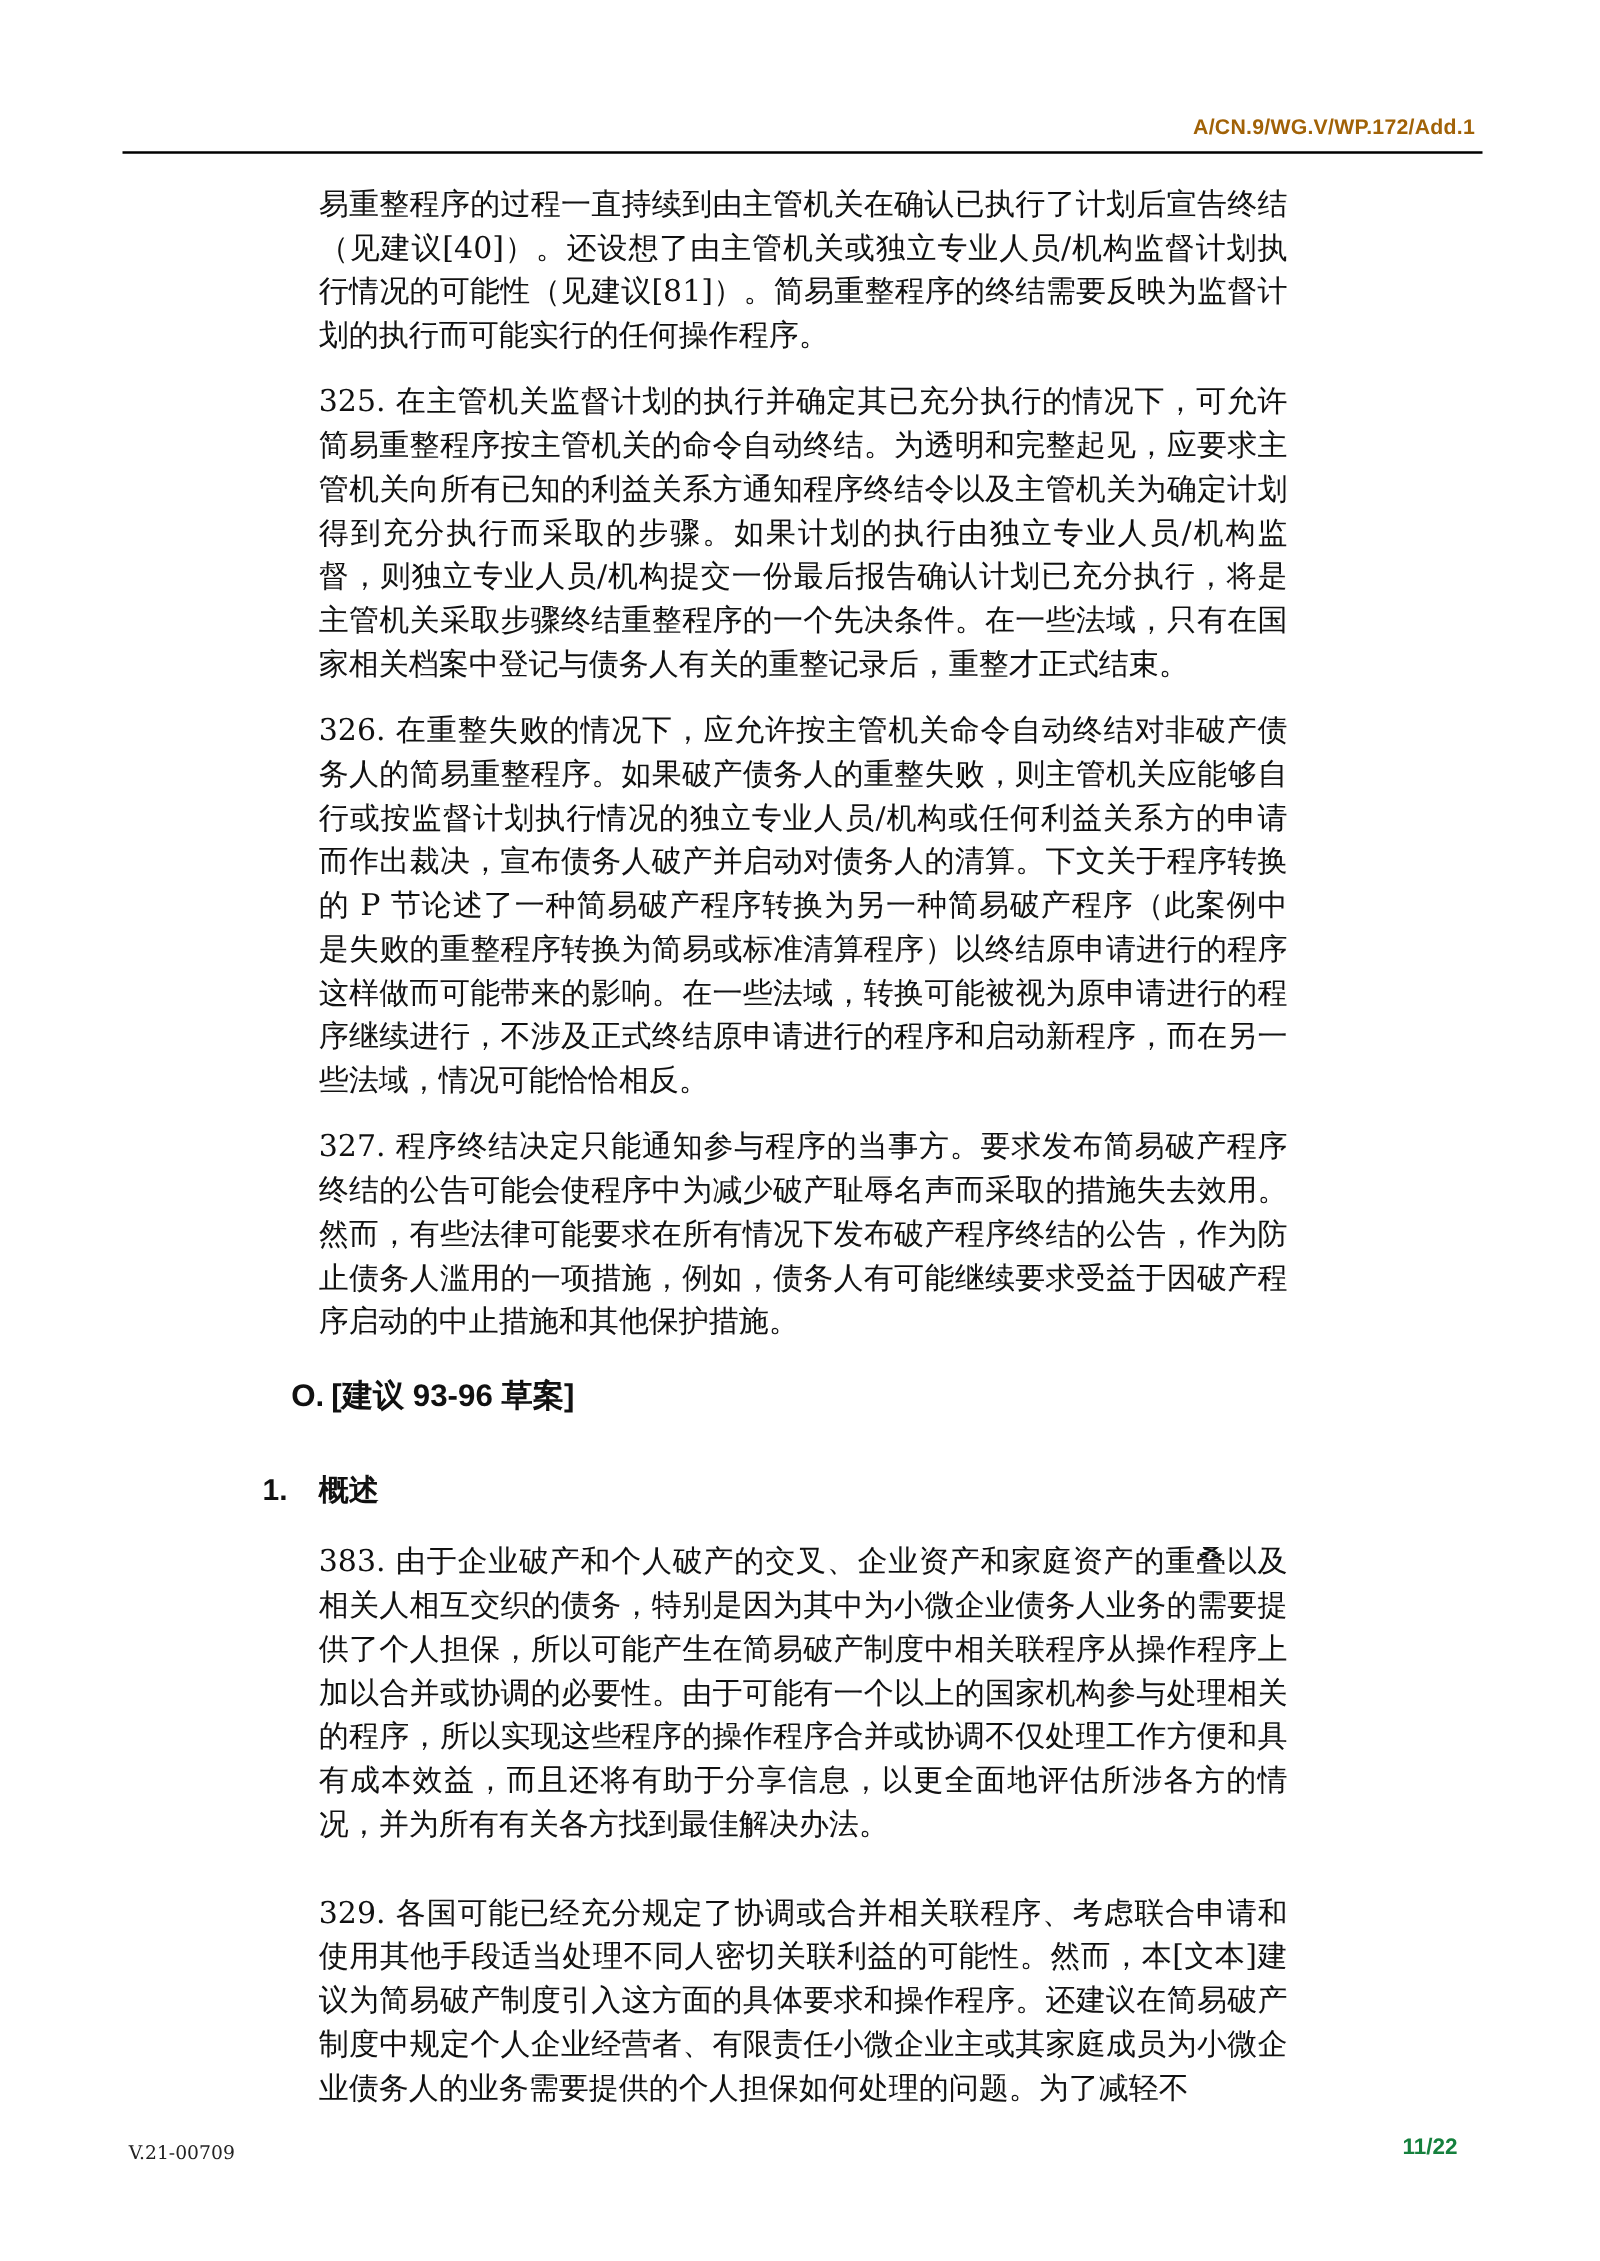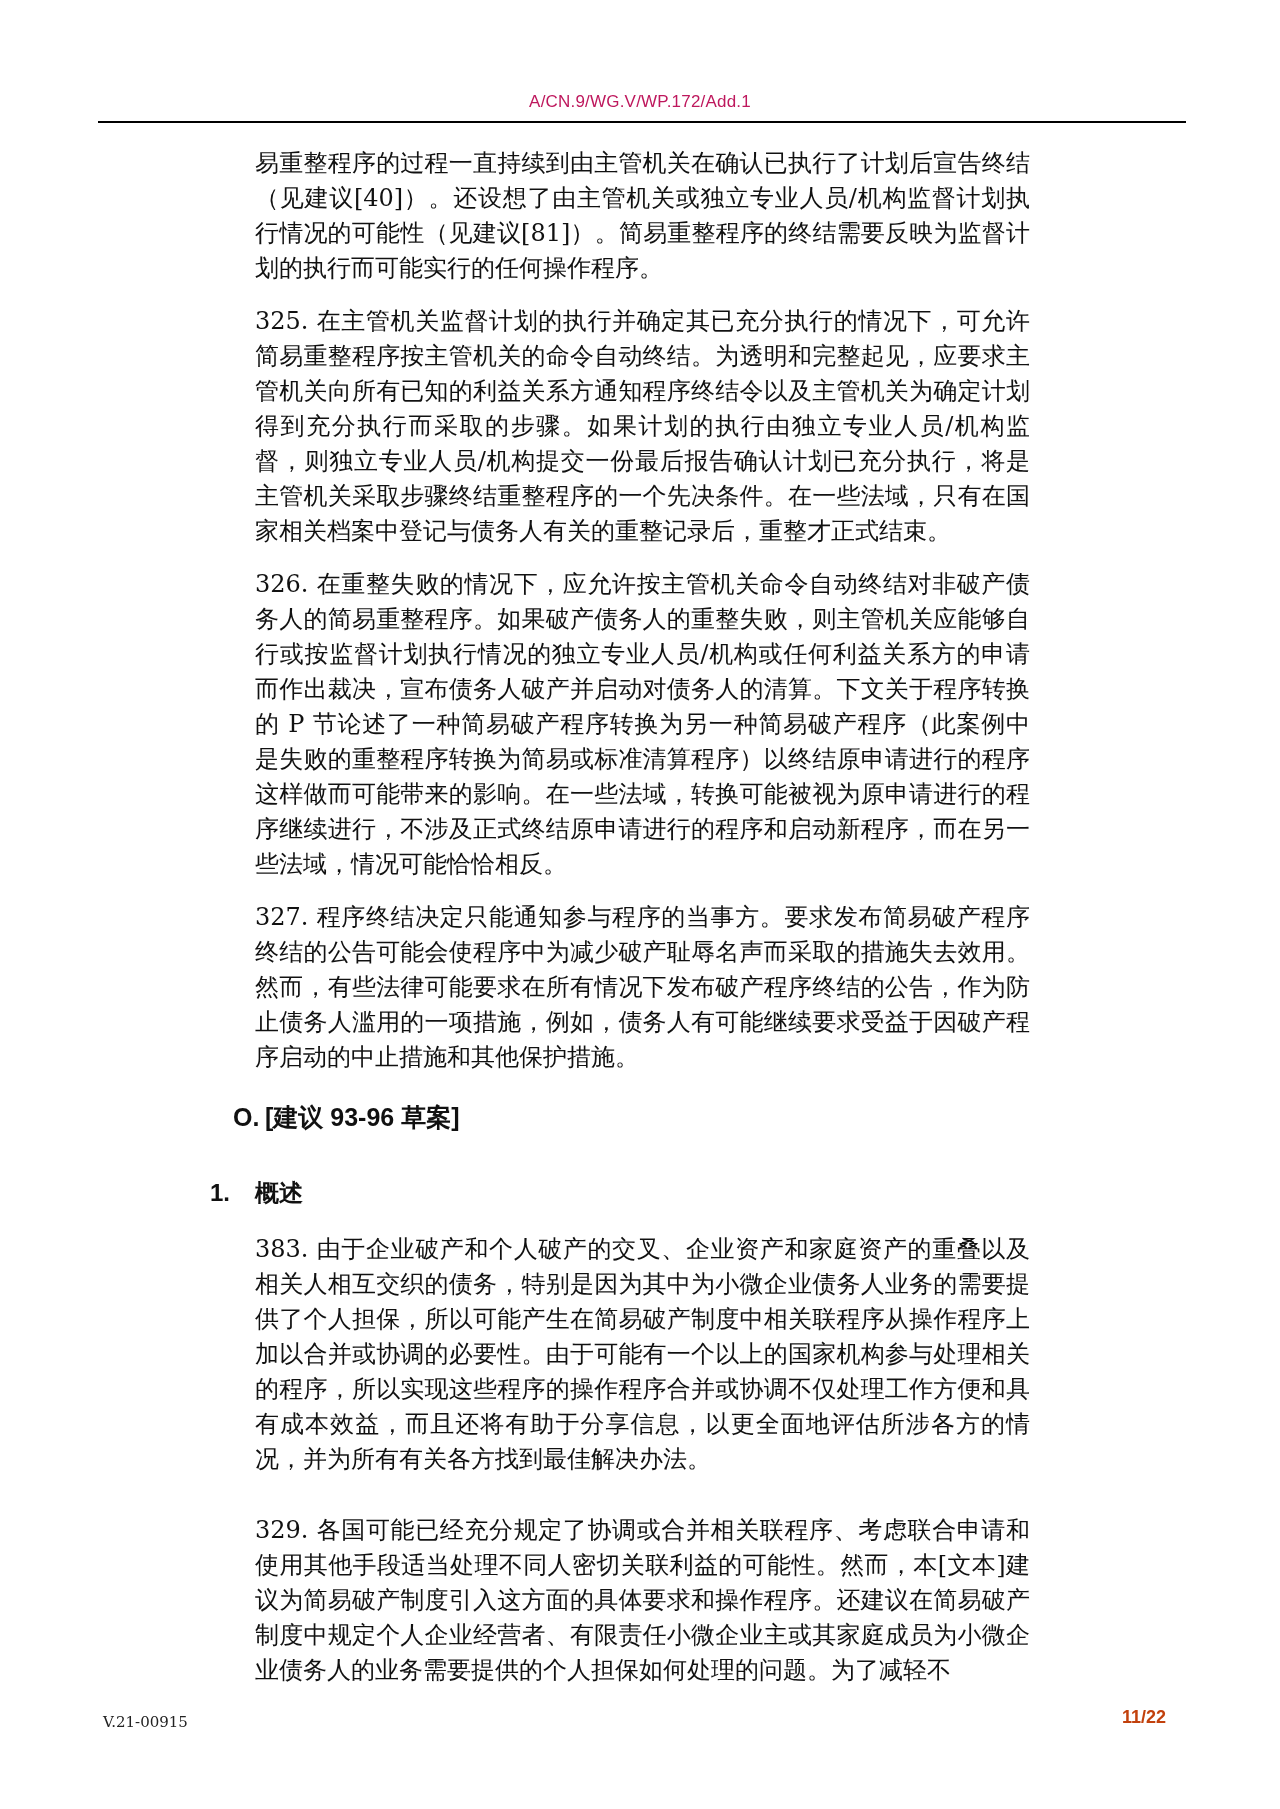--- a/index.html
+++ b/index.html
@@ -13,26 +13,26 @@
     height: 1809px;
     background: #ffffff;
     color: #111111;
     overflow: hidden;
   }
   .doc-header {
     position: absolute;
     top: 92px;
     left: 100px;
     right: 100px;
-    text-align: center;
+    text-align: right;
     font-family: "Liberation Sans", sans-serif;
-    font-weight: normal;
+    font-weight: bold;
     font-size: 17px;
     letter-spacing: 0.2px;
-    color: #be185d;
+    color: #a16207;
   }
   .header-rule {
     position: absolute;
     top: 121px;
     left: 98px;
     right: 94px;
     height: 0;
     border-top: 2px solid #000000;
   }
   .body-text {
@@ -90,21 +90,21 @@
     font-size: 15px;
     color: #222222;
   }
   .footer-page {
     position: absolute;
     right: 114px;
     top: 1707px;
     font-family: "Liberation Sans", sans-serif;
     font-weight: bold;
     font-size: 18px;
-    color: #c2410c;
+    color: #15803d;
   }
 </style>
 </head>
 <body>
 
 <div class="page">
 
   <div class="doc-header">A/CN.9/WG.V/WP.172/Add.1</div>
 
   <div class="header-rule"></div>
@@ -128,17 +128,17 @@
       <span class="hang-label">1.</span>
       <span>概述</span>
     </div>
 
     <p class="para">383. 由于企业破产和个人破产的交叉、企业资产和家庭资产的重叠以及相关人相互交织的债务，特别是因为其中为小微企业债务人业务的需要提供了个人担保，所以可能产生在简易破产制度中相关联程序从操作程序上加以合并或协调的必要性。由于可能有一个以上的国家机构参与处理相关的程序，所以实现这些程序的操作程序合并或协调不仅处理工作方便和具有成本效益，而且还将有助于分享信息，以更全面地评估所涉各方的情况，并为所有有关各方找到最佳解决办法。</p>
 
     <p class="para">329. 各国可能已经充分规定了协调或合并相关联程序、考虑联合申请和使用其他手段适当处理不同人密切关联利益的可能性。然而，本[文本]建议为简易破产制度引入这方面的具体要求和操作程序。还建议在简易破产制度中规定个人企业经营者、有限责任小微企业主或其家庭成员为小微企业债务人的业务需要提供的个人担保如何处理的问题。为了减轻不</p>
 
   </div>
 
-  <div class="footer-job">V.21-00915</div>
+  <div class="footer-job">V.21-00709</div>
 
   <div class="footer-page">11/22</div>
 
 </div>
 
 </body></html>

